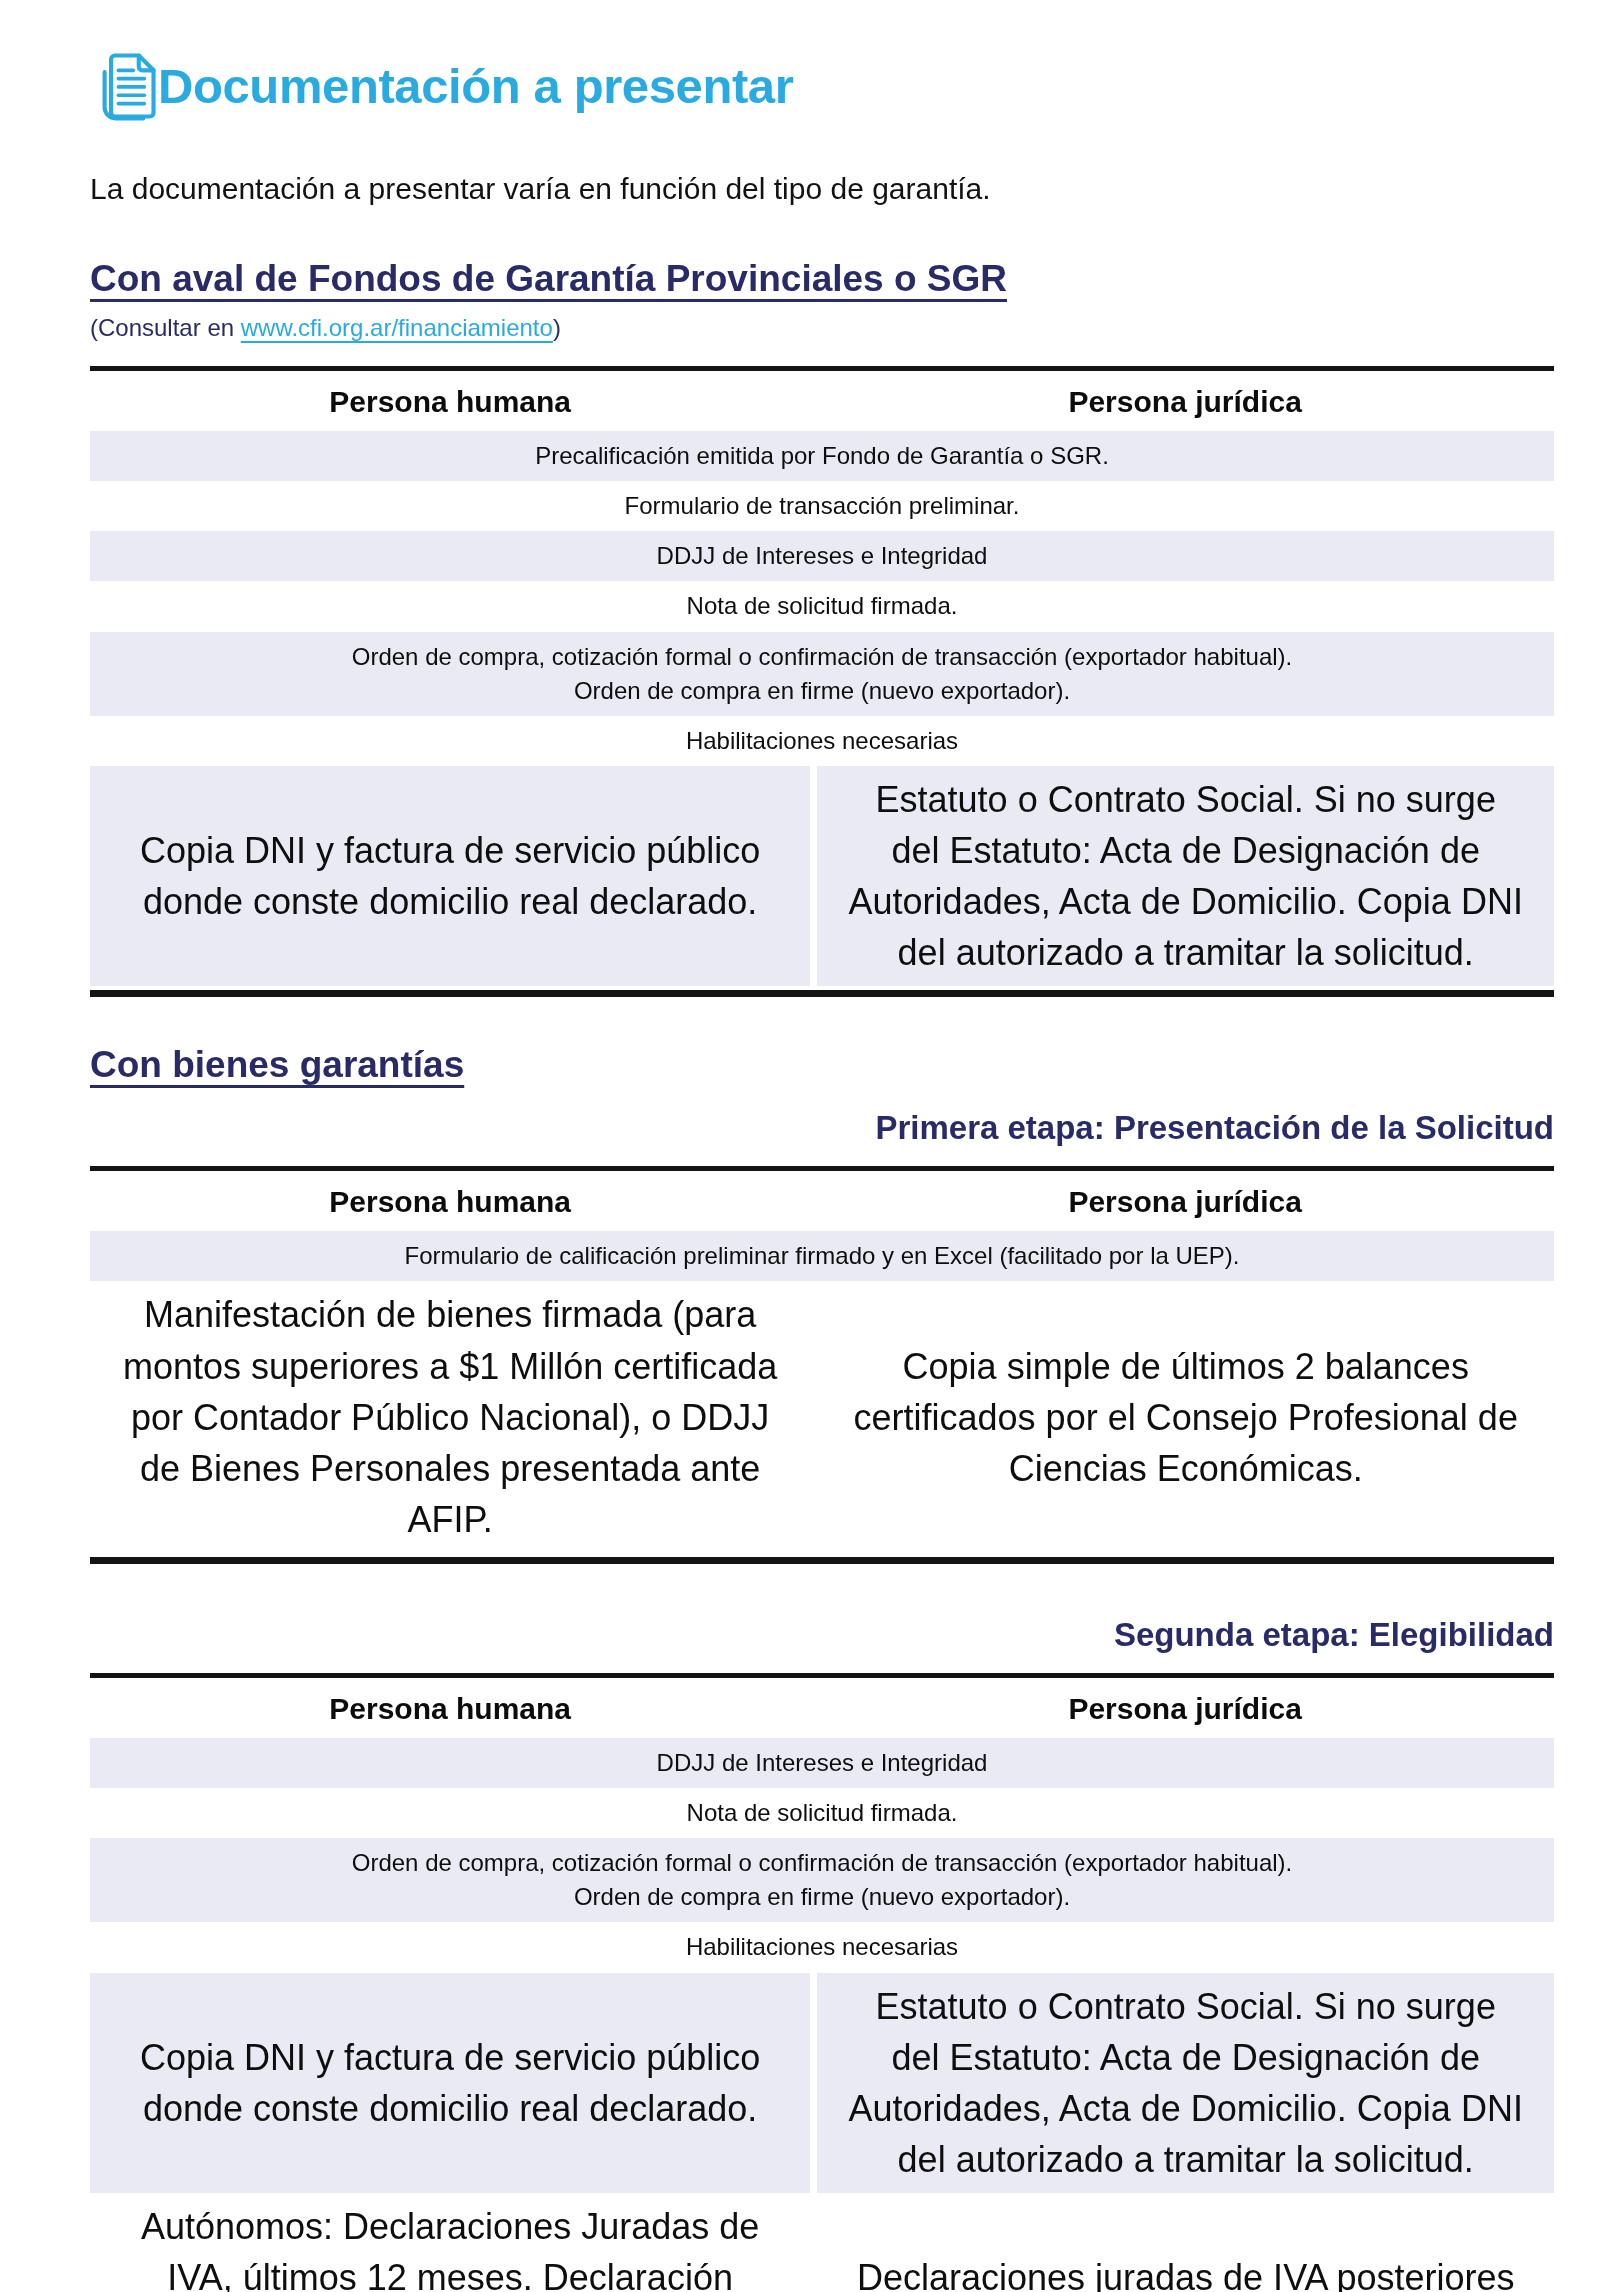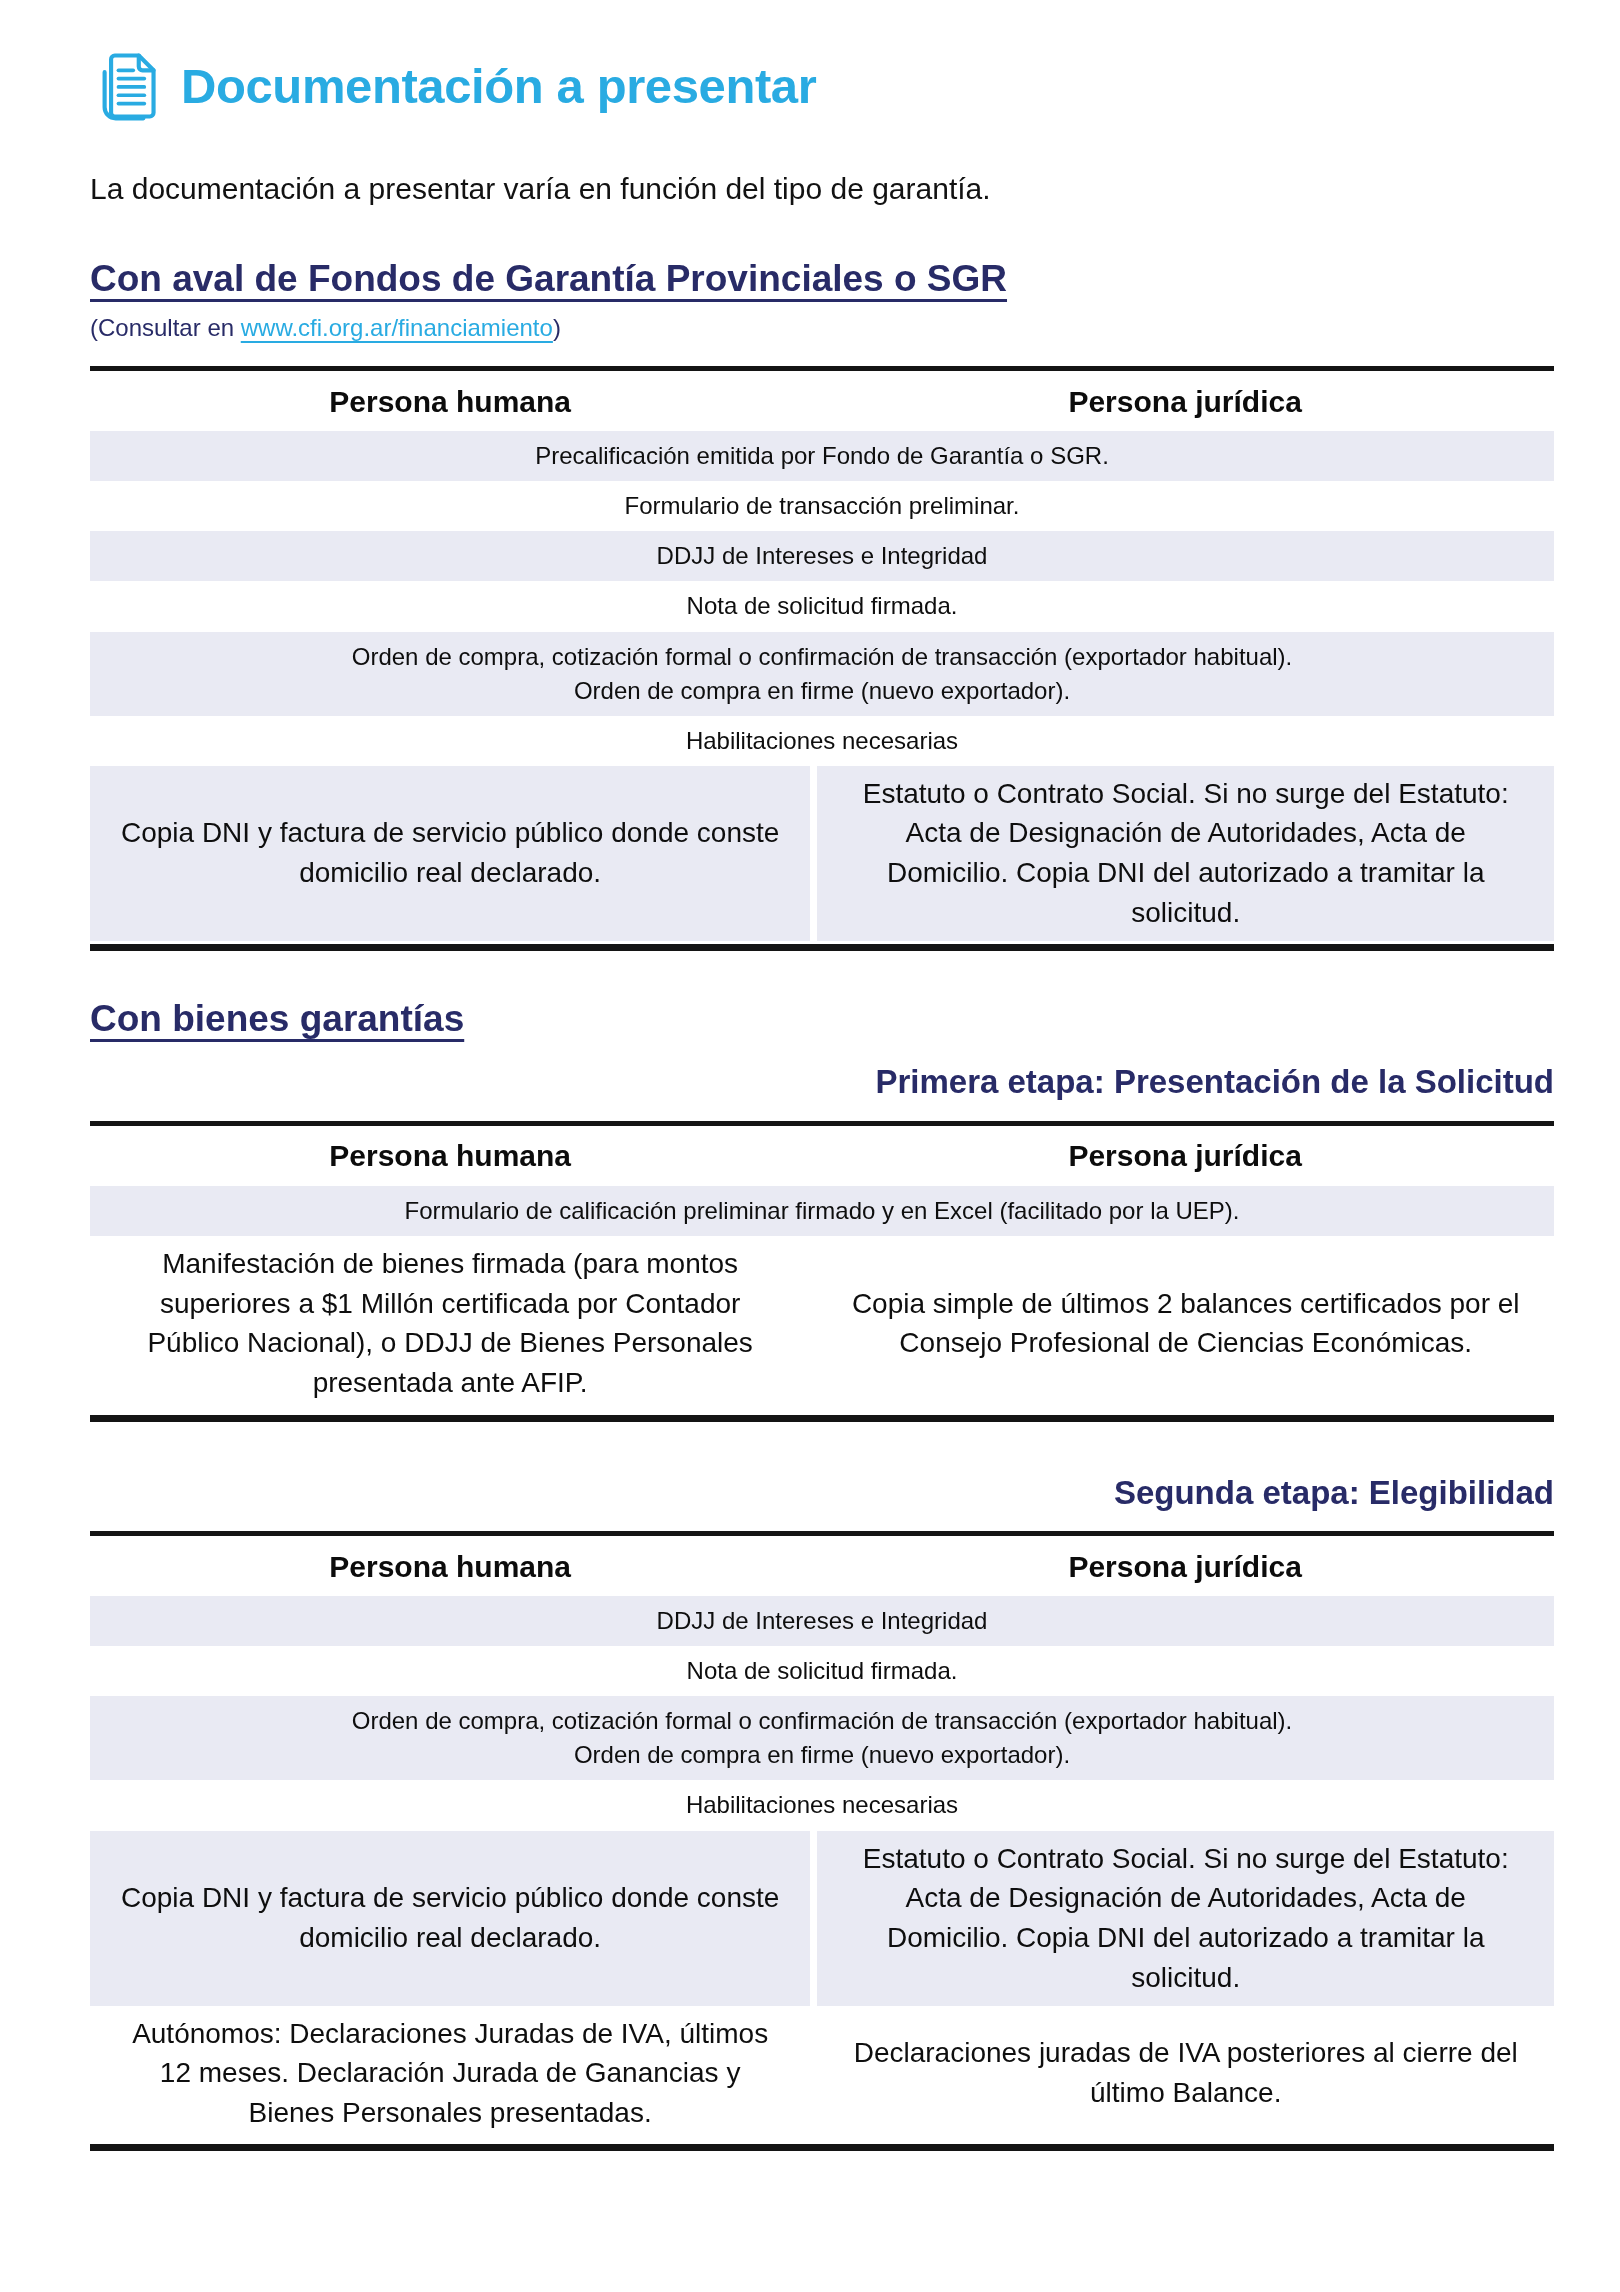--- a/index.html
+++ b/index.html
@@ -9,21 +9,21 @@
     height: 2293px;
     box-sizing: border-box;
     background: #ffffff;
     padding: 50px 66px 0 90px;
     font-family: "Liberation Sans", "DejaVu Sans", sans-serif;
     color: #0e0e0e;
     overflow: hidden;
   }
 
   
-  .title-row { display: flex; align-items: center; gap: 23px; }
+  .title-row { display: flex; align-items: center; }
   .doc-icon { width: 68px; height: 72px; flex: 0 0 auto; }
   h1.page-title {
     margin: 0;
     font-size: 49px;
     font-weight: bold;
     letter-spacing: -0.4px;
     color: #29abe2;
   }
 
   .intro { margin-top: 47px; font-size: 30px; line-height: 1.3; color: #121212; }
@@ -78,21 +78,21 @@
     display: grid;
     grid-template-columns: 49.2% 1fr;
     column-gap: 7.2px;
   }
   .cell {
     display: flex;
     align-items: center;
     justify-content: center;
     text-align: center;
     box-sizing: border-box;
-    font-size: 28px;
+    font-size: 36px;
     line-height: 1.42;
     padding: 8px 30px;
     color: #0e0e0e;
   }
   .shaded { background: #e9eaf3; }
 </style>
 </head>
 <body>
 
 <div class="sheet">

